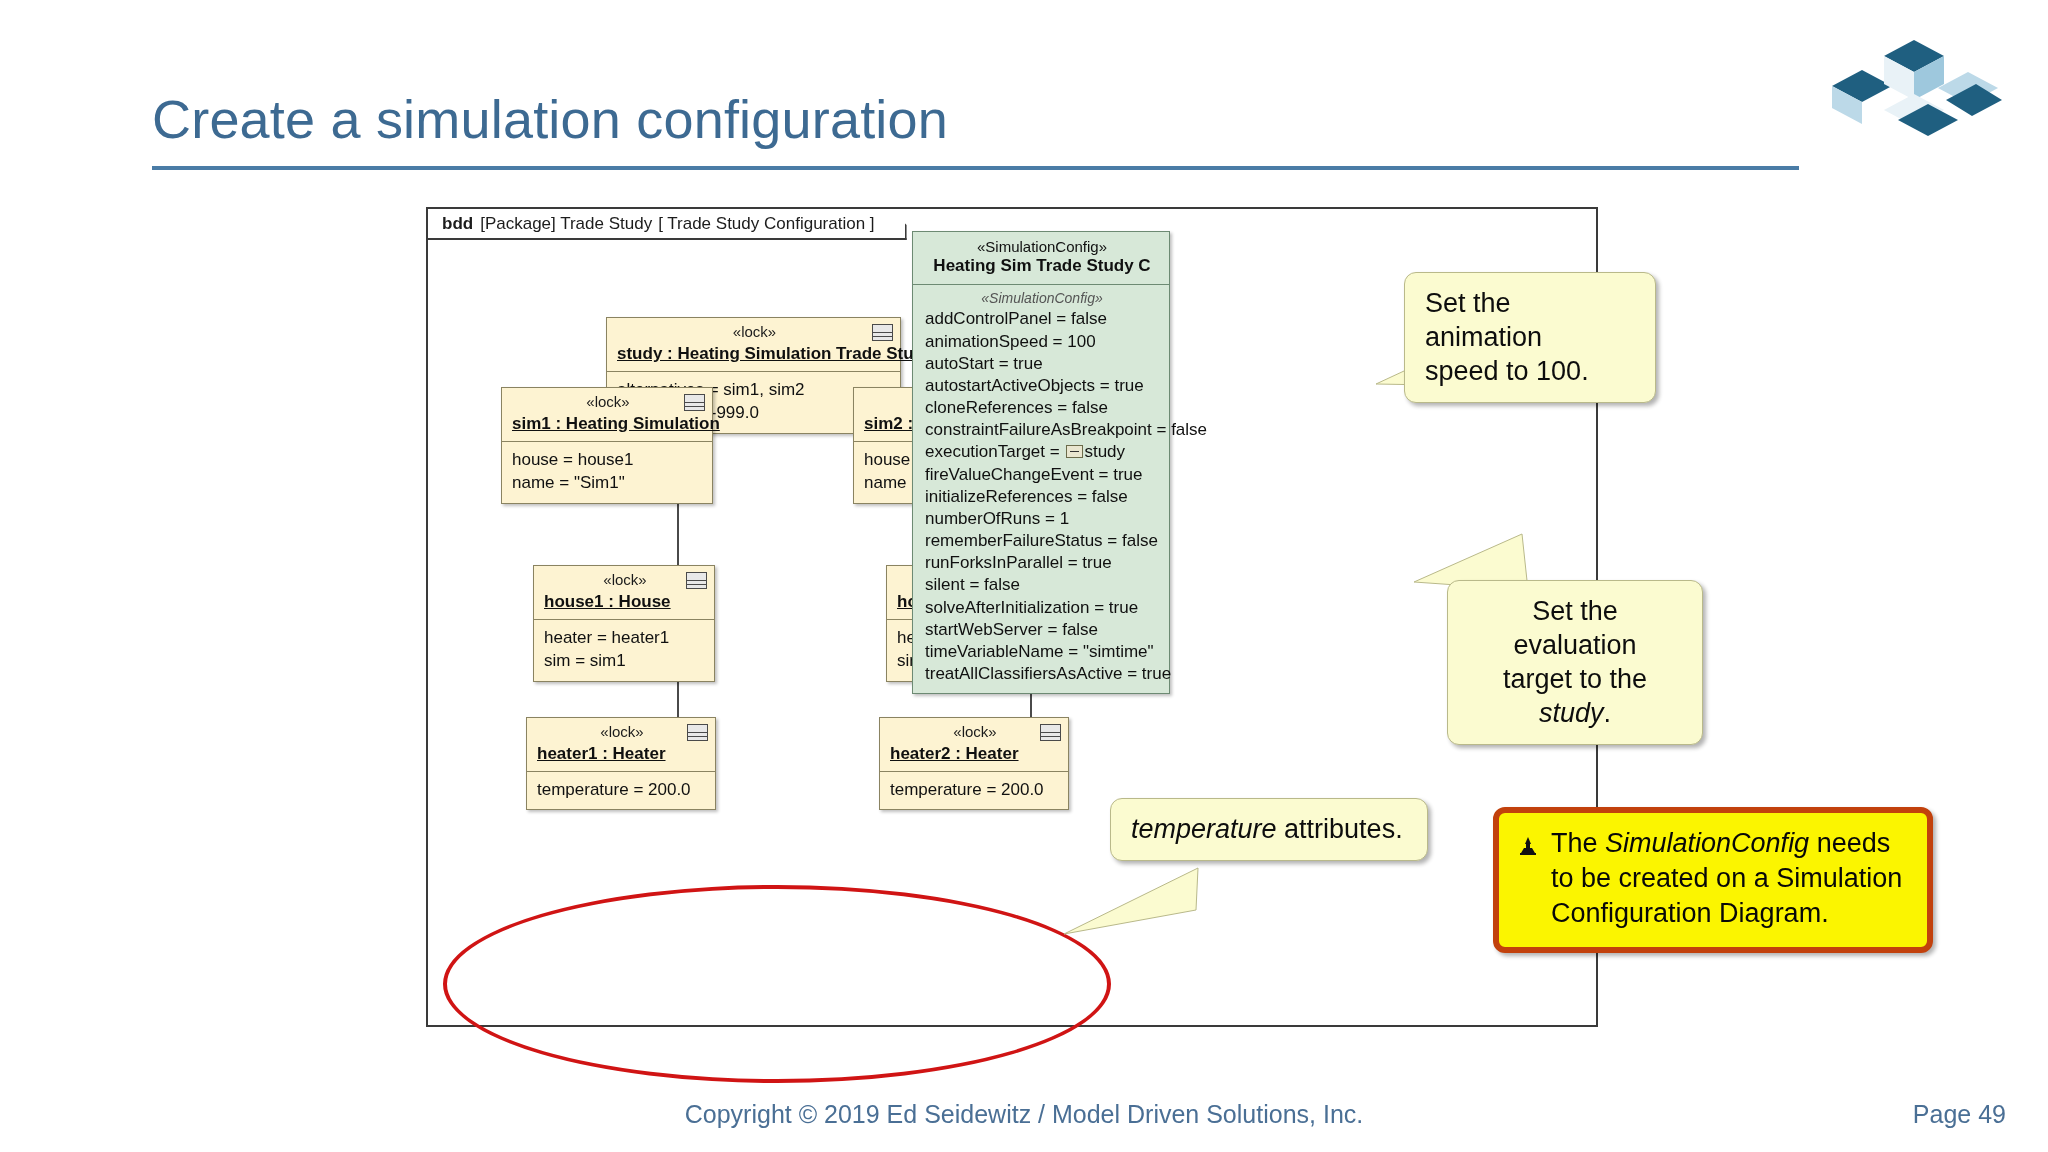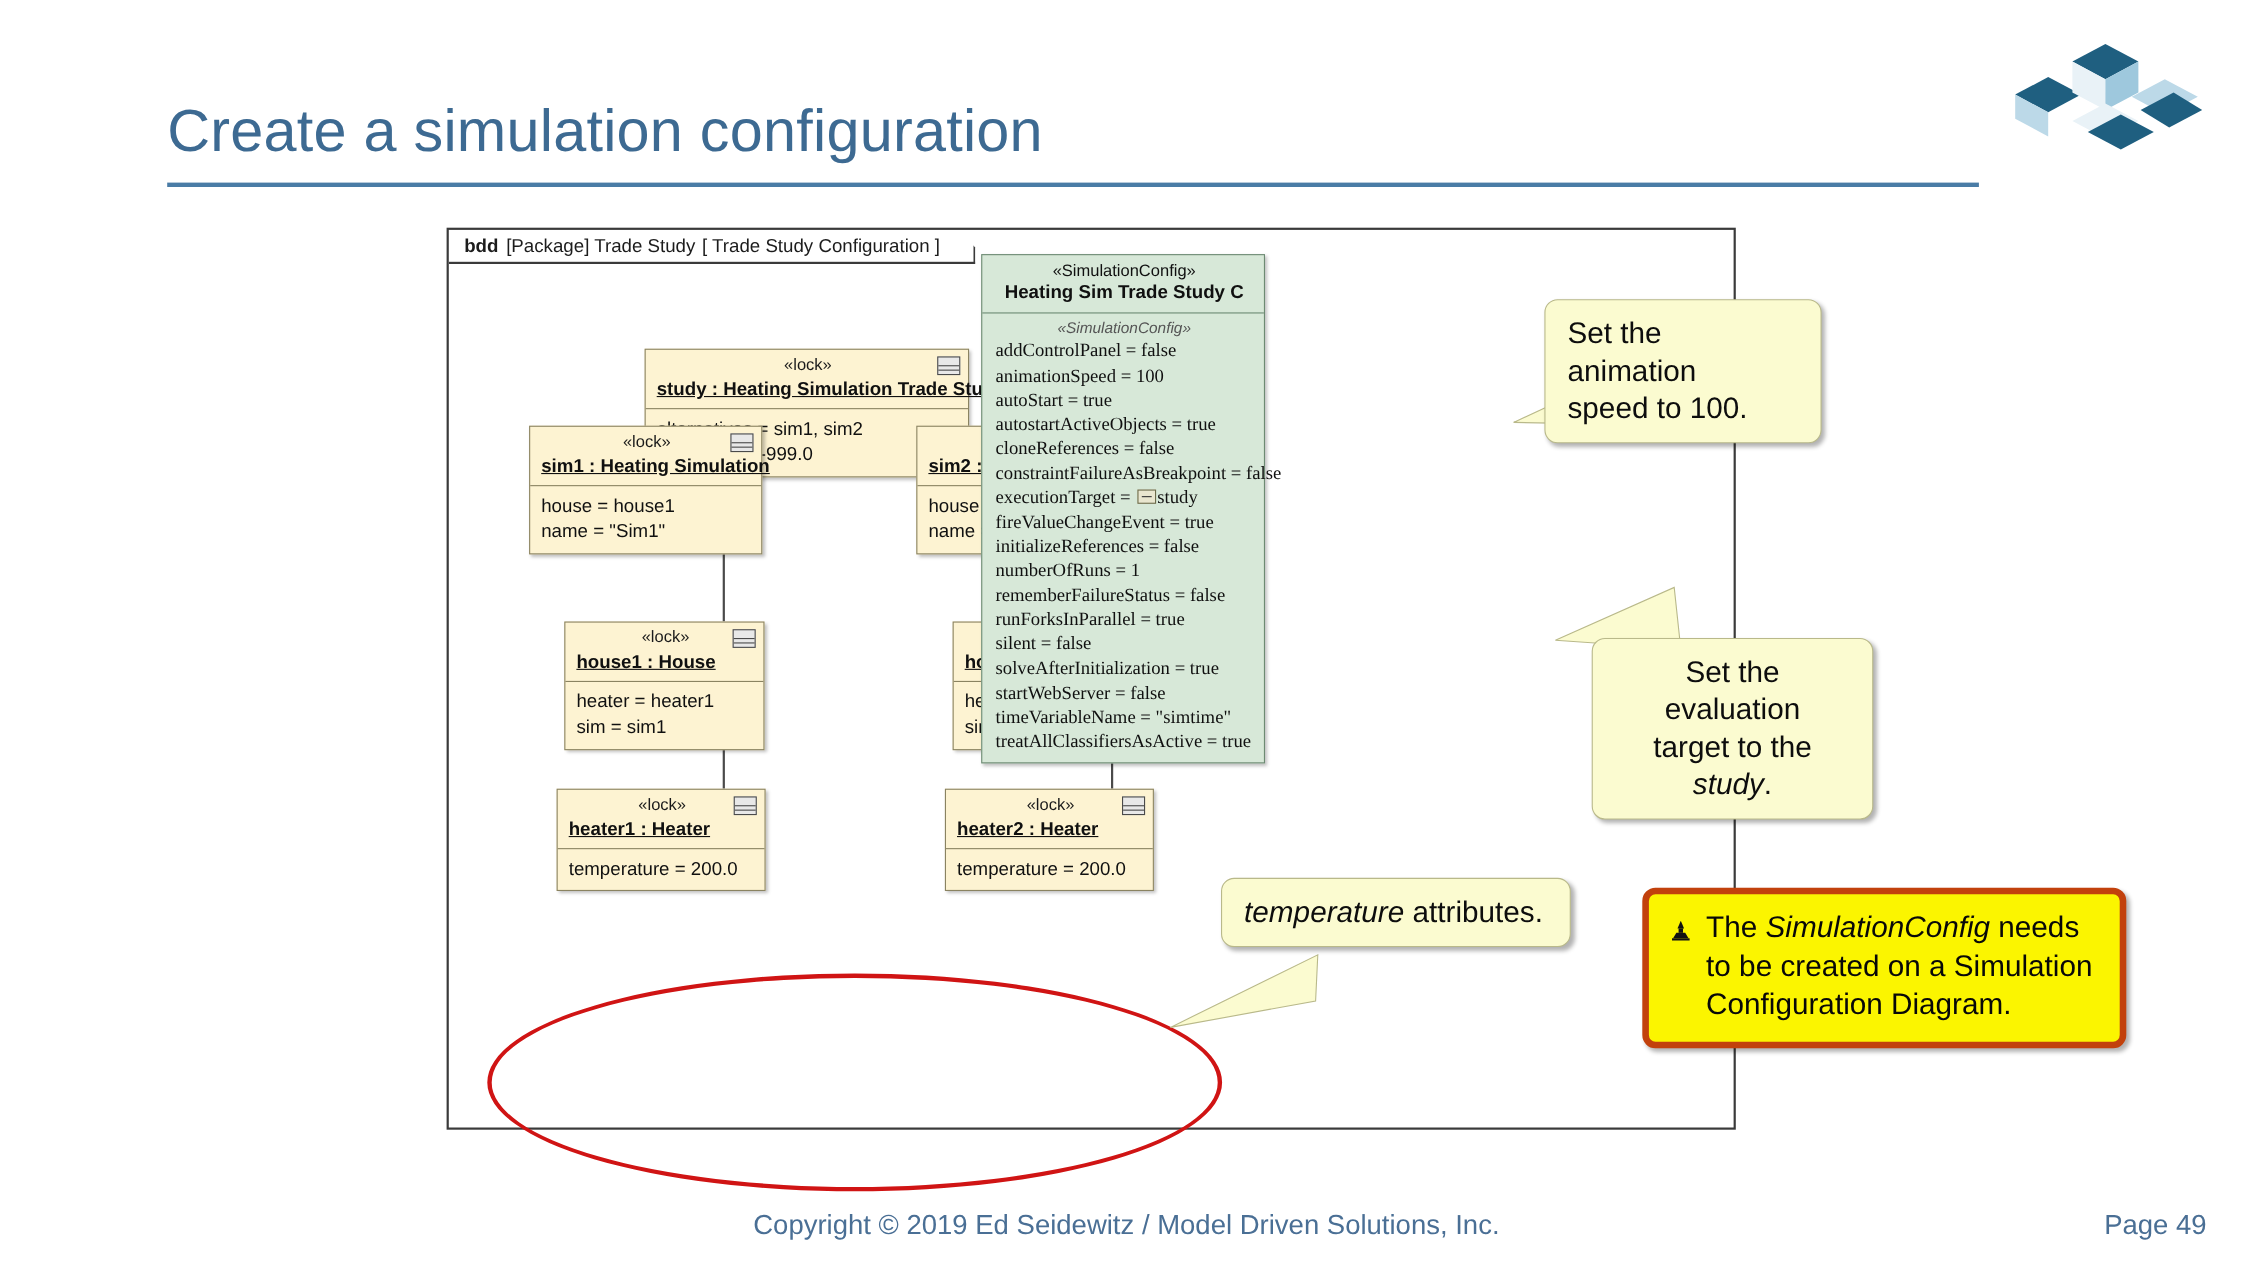--- a/index.html
+++ b/index.html
@@ -19,21 +19,21 @@
   #title-rule{
     position:absolute;left:152px;top:166px;width:1647px;height:4px;
     background:#4a7ca6;
   }
 
   
   #logo{position:absolute;left:1812px;top:28px;width:190px;height:110px;}
 
   
   #diagram-frame{
-    position:absolute;left:406px;top:207px;width:1172px;height:820px;
+    position:absolute;left:426px;top:207px;width:1172px;height:820px;
     border:2px solid #3a3a3a;background:#ffffff;box-sizing:border-box;
   }
   #frame-tab{
     position:absolute;left:0;top:0;height:31px;
     background:#ffffff;border-right:2px solid #3a3a3a;border-bottom:2px solid #3a3a3a;
     box-sizing:border-box;padding:0 30px 0 14px;
     display:flex;align-items:center;white-space:nowrap;
     font-size:17px;color:#1c1c1c;
     clip-path:polygon(0 0,calc(100% - 16px) 0,100% 16px,100% 100%,0 100%);
   }
@@ -81,21 +81,21 @@
     font-size:17px;color:#101010;
   }
   .cfg-head{padding:6px 8px 7px 10px;}
   .cfg-stereo{text-align:center;font-size:15px;}
   .cfg-name{font-weight:bold;font-size:17px;line-height:1.3;text-align:center;white-space:nowrap;}
   .cfg-sep{height:1px;background:#6d8a73;}
   .cfg-body{padding:4px 10px 8px 12px;line-height:1.305;}
   .cfg-body .inner-stereo{
     text-align:center;font-style:italic;font-size:14px;color:#555;margin-bottom:1px;
   }
-  .cfg-body .prop{white-space:nowrap;font-family:Liberation Serif, serif;}
+  .cfg-body .prop{white-space:nowrap;}
   .target-icon{
     display:inline-block;width:17px;height:13px;vertical-align:-1px;
     border:1px solid #6b6b4a;background:#e9e6cf;position:relative;
     margin:0 1px 0 2px;box-sizing:border-box;
   }
   .target-icon::after{
     content:"";position:absolute;left:3px;top:5px;width:9px;height:1px;background:#333;
   }
 
   

